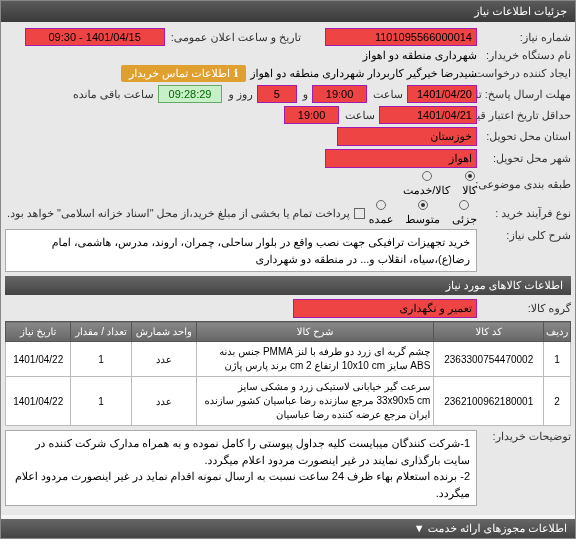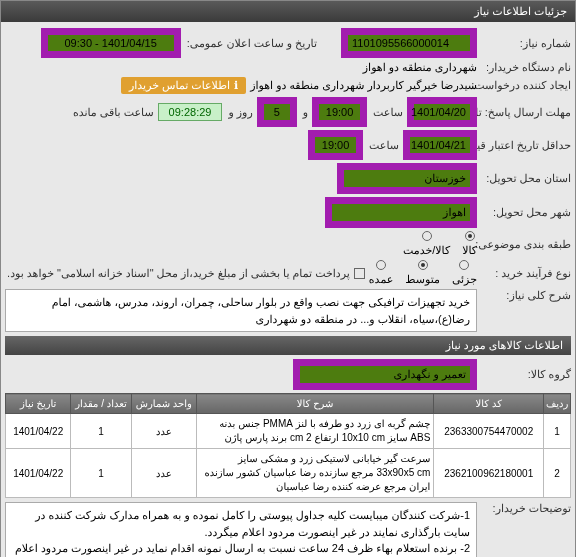--- a/index.html
+++ b/index.html
@@ -33,22 +33,22 @@
   justify-content: flex-start;
 }
 .lbl {
   color: #333;
   text-align: right;
   white-space: nowrap;
   padding-left: 2px;
 }
 .lbl-w { width: 90px; }
 .val-box {
-  background: #4d7c0f;
-  border: 7px solid #a21caf;
+  background: #ef4444;
+  border: 1px solid #a21caf;
   padding: 2px 4px;
   min-height: 18px;
   display: inline-block;
 }
 .val-green {
   background: #c8f0c8;
   border: 1px solid #6a6;
   padding: 2px 10px;
   color: #060;
 }
@@ -134,21 +134,21 @@
 <div class="watermark">پایگاه رسمی اطلاعات مناقصات</div>
 <div class="inner">
 
 <div class="main-panel">
   <div class="panel-header">جزئیات اطلاعات نیاز</div>
 
   <div class="form-area">
 
     <div class="row">
       <span class="lbl lbl-w">شماره نیاز:</span>
-      <span class="val-box" style="width:136px;text-align:left">1101095566000014</span>
+      <span class="val-box" style="width:152px;text-align:right">1101095566000014</span>
       <span class="lbl" style="margin-right:20px">تاریخ و ساعت اعلان عمومی:</span>
       <span class="val-box" style="width:140px;text-align:center">1401/04/15 - 09:30</span>
     </div>
 
     <div class="row">
       <span class="lbl lbl-w">نام دستگاه خریدار:</span>
       <span>شهرداری منطقه دو اهواز</span>
     </div>
 
     <div class="row">
@@ -167,21 +167,21 @@
       <span class="val-box" style="width:55px;text-align:center">19:00</span>
       <span class="lbl">و</span>
       <span class="val-box" style="width:40px;text-align:center">5</span>
       <span class="lbl">روز و</span>
       <span class="val-green">09:28:29</span>
       <span class="lbl">ساعت باقی مانده</span>
     </div>
 
     <div class="row">
       <span class="lbl lbl-w">حداقل تاریخ اعتبار قیمت: تا تاریخ:</span>
-      <span class="val-box" style="width:74px;text-align:center">1401/04/21</span>
+      <span class="val-box" style="width:98px;">1401/04/21</span>
       <span class="lbl">ساعت</span>
       <span class="val-box" style="width:55px;text-align:center">19:00</span>
     </div>
 
     <div class="row">
       <span class="lbl lbl-w">استان محل تحویل:</span>
       <span class="val-box" style="width:140px">خوزستان</span>
     </div>
 
     <div class="row">

